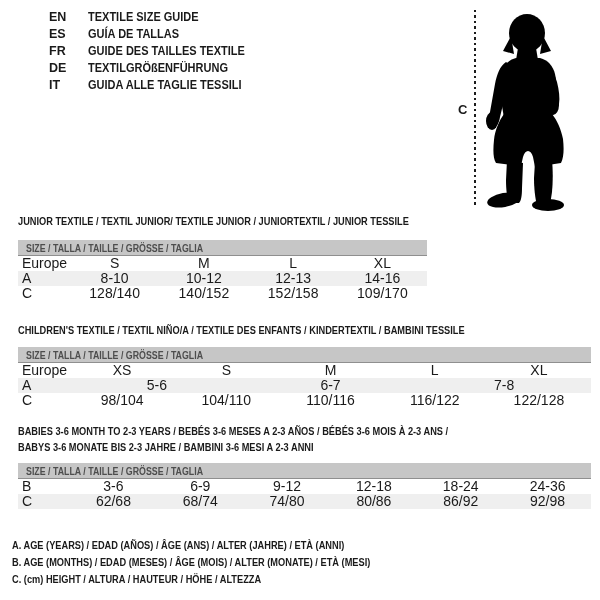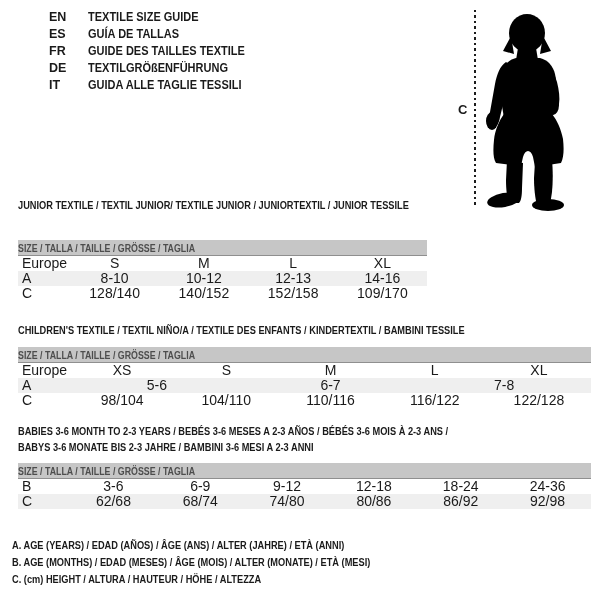--- a/index.html
+++ b/index.html
@@ -22,21 +22,21 @@
     position:absolute;left:474px;top:10px;width:2px;height:196px;
     background:repeating-linear-gradient(to bottom,#1c1c1c 0 2.5px,transparent 2.5px 5.5px);
   }
   .height-label{position:absolute;left:458px;top:102px;font-size:13px;font-weight:bold;}
 
   
   .sec-title{position:absolute;left:18px;font-size:11px;font-weight:bold;line-height:16px;white-space:nowrap;}
   .sec-table{position:absolute;left:18px;}
   .size-bar{
     height:16px;line-height:16px;background:#c6c6c6;border-bottom:1px solid #8f8f8f;
-    color:#4d4d4d;font-size:10.5px;font-weight:bold;padding-left:0;box-sizing:border-box;
+    color:#4d4d4d;font-size:10.5px;font-weight:bold;padding-left:8px;box-sizing:border-box;
     white-space:nowrap;
   }
   .trow{display:flex;height:15px;line-height:15px;font-size:14px;}
   .tbody .trow:nth-child(even){background:#efefef;}
   .tlabel{width:52px;padding-left:4px;box-sizing:border-box;}
   .tcell{flex:1;text-align:center;}
 
   
   .footnotes{position:absolute;left:12px;top:537px;}
   .footnote{height:17px;line-height:17px;font-size:11px;font-weight:bold;white-space:nowrap;}
@@ -79,21 +79,21 @@
   <ellipse cx="12" cy="119" rx="6" ry="9"></ellipse>
   <path d="M64,60 C70,63 74,70 77,80 C79,88 80,96 79,102 L77,108 C76,113 71,114 69,110 C67,106 68,101 69,96 L70,88 C68,78 66,68 64,62 Z"></path>
   <ellipse cx="73" cy="103" rx="6" ry="10"></ellipse>
   <path d="M24,112 C19,119 15,128 14,138 C13,148 13,156 16,161 L41,164 L43,155 C45,147 51,147 53,155 L55,165 L81,161 C84,155 84,146 83,137 C81,127 77,118 72,112 Z"></path>
   <path d="M27,158 L43,161 L42,186 C42,194 41,199 39,201 L29,201 C27,196 26,188 26,178 Z"></path>
   <ellipse cx="24" cy="198" rx="17" ry="7" transform="rotate(-10 24 198)"></ellipse>
   <path d="M55,160 L72,158 C73,168 73,180 72,190 L70,203 L57,203 C55,196 54,186 54,176 Z"></path>
   <ellipse cx="68" cy="203" rx="16" ry="6"></ellipse>
 </svg>
 
-<div class="sec-title" style="top:197px;">
+<div class="sec-title" style="top:213px;">
   <span class="cond">JUNIOR TEXTILE / TEXTIL JUNIOR/ TEXTILE JUNIOR / JUNIORTEXTIL / JUNIOR TESSILE</span>
 </div>
 <div class="sec-table" style="top:240px;width:409px;">
   <div class="size-bar">
     <span class="cond">SIZE / TALLA / TAILLE / GRÖSSE / TAGLIA</span>
   </div>
   <div class="tbody">
     <div class="trow">
       <div class="tlabel">Europe</div>
       <div class="tcell">S</div>

